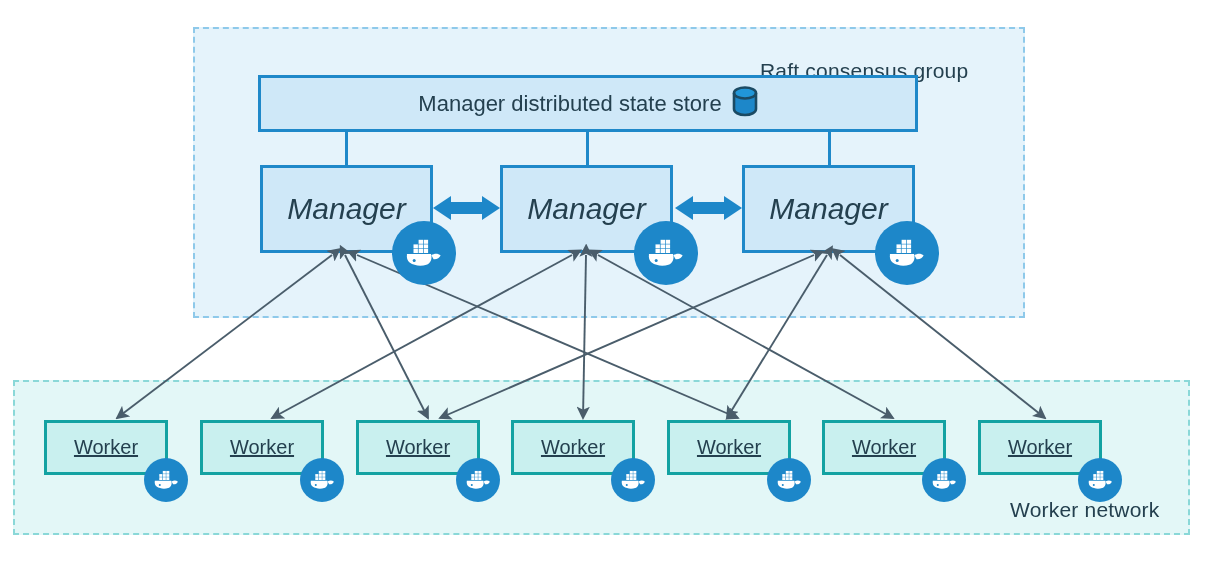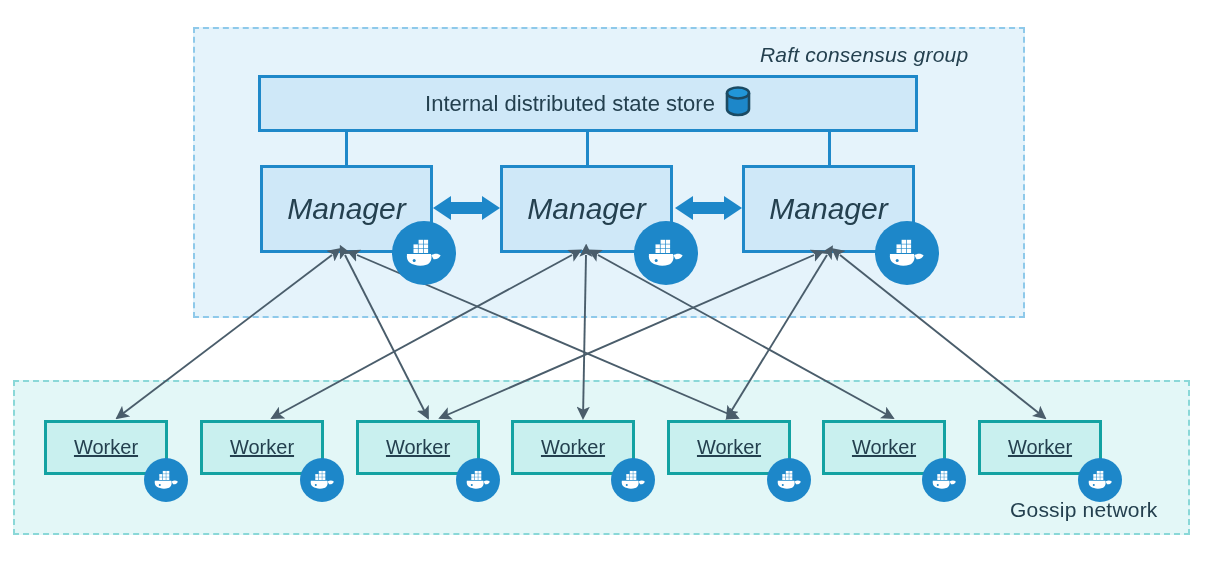--- a/index.html
+++ b/index.html
@@ -87,31 +87,31 @@
     display: inline-block;
     vertical-align: middle;
   }
 </style>
 </head>
 <body>
 
 <div id="canvas">
 
   <div class="region region-raft" style="left:193px; top:27px; width:832px; height:291px;"></div>
-  <div class="region-label" style="left:760px; top:43px;font-style:italic;">Raft consensus group</div>
+  <div class="region-label" style="left:760px; top:59px;">Raft consensus group</div>
 
   <div class="region region-gossip" style="left:13px; top:380px; width:1177px; height:155px;"></div>
-  <div class="region-label" style="left:1010px; top:498px;">Gossip network</div>
+  <div class="region-label" style="left:1010px; top:498px;">Worker network</div>
 
   <div class="connector" style="left:345px; top:132px; width:3px; height:33px;"></div>
   <div class="connector" style="left:586px; top:132px; width:3px; height:33px;"></div>
   <div class="connector" style="left:828px; top:132px; width:3px; height:33px;"></div>
 
   <div class="box box-store" style="left:258px; top:75px; width:660px; height:57px;">
-    <span>Internal distributed state store</span>
+    <span>Manager distributed state store</span>
     <span class="db-icon">
       <svg width="26" height="32" viewBox="0 0 26 32">
         <rect x="2" y="5" width="22" height="22" rx="3" fill="#1d87c9"></rect>
         <path d="M2 8 L2 24 A11 6 0 0 0 24 24 L24 8 Z" fill="#1d87c9"></path>
         <ellipse cx="13" cy="8" rx="11" ry="5.5" fill="#2196d8"></ellipse>
         <path d="M2 8 L2 24 A11 6 0 0 0 24 24 L24 8" fill="none" stroke="#1b4a63" stroke-width="2.6"></path>
         <ellipse cx="13" cy="8" rx="11" ry="5.5" fill="none" stroke="#1b4a63" stroke-width="2.6"></ellipse>
       </svg>
     </span>
   </div>

